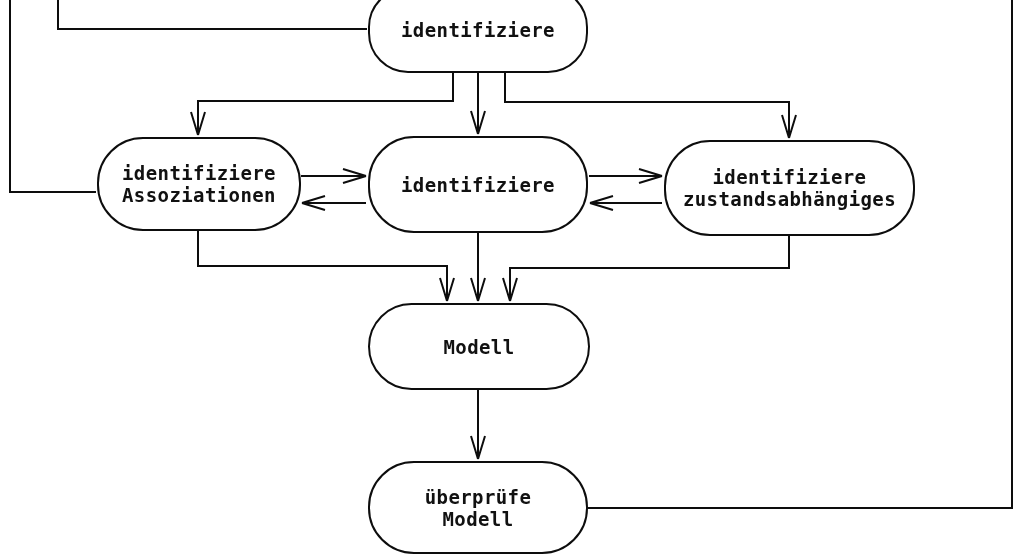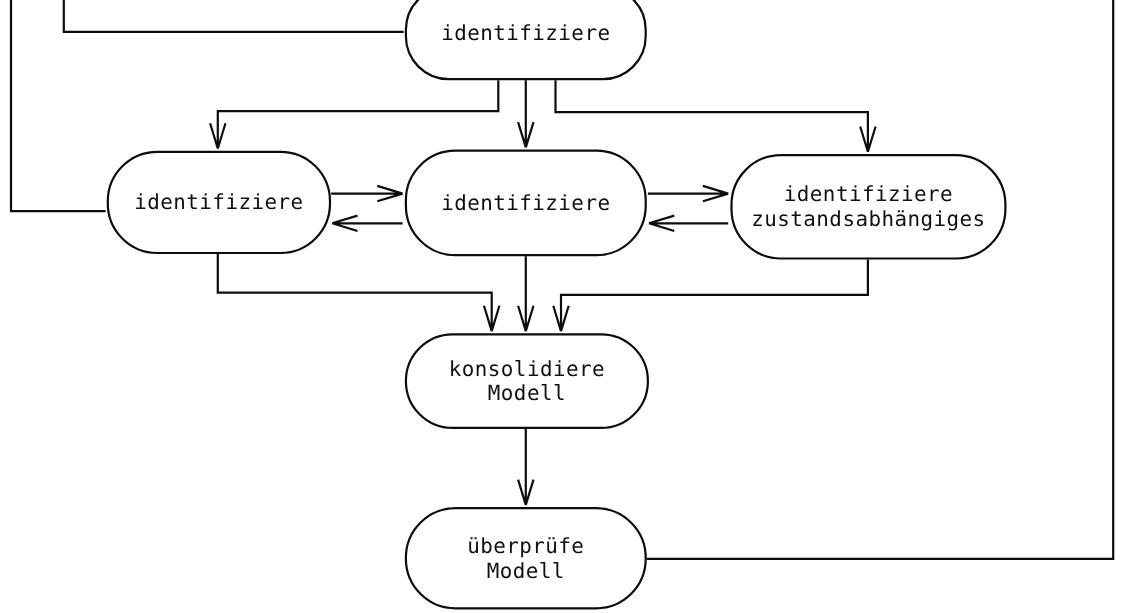--- a/index.html
+++ b/index.html
@@ -30,21 +30,21 @@
     flex-direction: column;
     align-items: center;
     justify-content: center;
     font-size: 19px;
     line-height: 22px;
     letter-spacing: 0.4px;
     color: #111111;
     white-space: nowrap;
     text-align: center;
   }
-  .node span { display: block; }
+  .node span { display: block; font-weight: bold; }
 </style>
 </head>
 <body>
 
 <div id="diagram-canvas">
 
   <svg class="edge-layer" width="1024" height="557" viewBox="0 0 1024 557">
     <path d="M10 0 L10 192 L96 192"></path>
     <path d="M58 0 L58 29 L367 29"></path>
     <path d="M453 73 L453 101 L198 101 L198 135 M191 112 L198 135 M205 112 L198 135"></path>
@@ -60,33 +60,33 @@
     <path d="M478 390 L478 459 M471 436 L478 459 M485 436 L478 459"></path>
     <path d="M588 508 L1012 508 L1012 0"></path>
   </svg>
 
   <div class="node" style="left:368px; top:-13px; width:220px; height:86px; border-radius:40px;">
     <span>identifiziere</span>
   </div>
 
   <div class="node" style="left:97px; top:137px; width:204px; height:94px;">
     <span>identifiziere</span>
+    <span>Assoziationen</span>
   </div>
 
   <div class="node" style="left:368px; top:136px; width:220px; height:97px;">
     <span>identifiziere</span>
   </div>
 
   <div class="node" style="left:664px; top:140px; width:251px; height:96px;">
     <span>identifiziere</span>
     <span>zustandsabhängiges</span>
   </div>
 
   <div class="node" style="left:368px; top:303px; width:222px; height:87px;">
-    <span>konsolidiere</span>
     <span>Modell</span>
   </div>
 
   <div class="node" style="left:368px; top:461px; width:220px; height:93px;">
     <span>überprüfe</span>
     <span>Modell</span>
   </div>
 
 </div>
 

